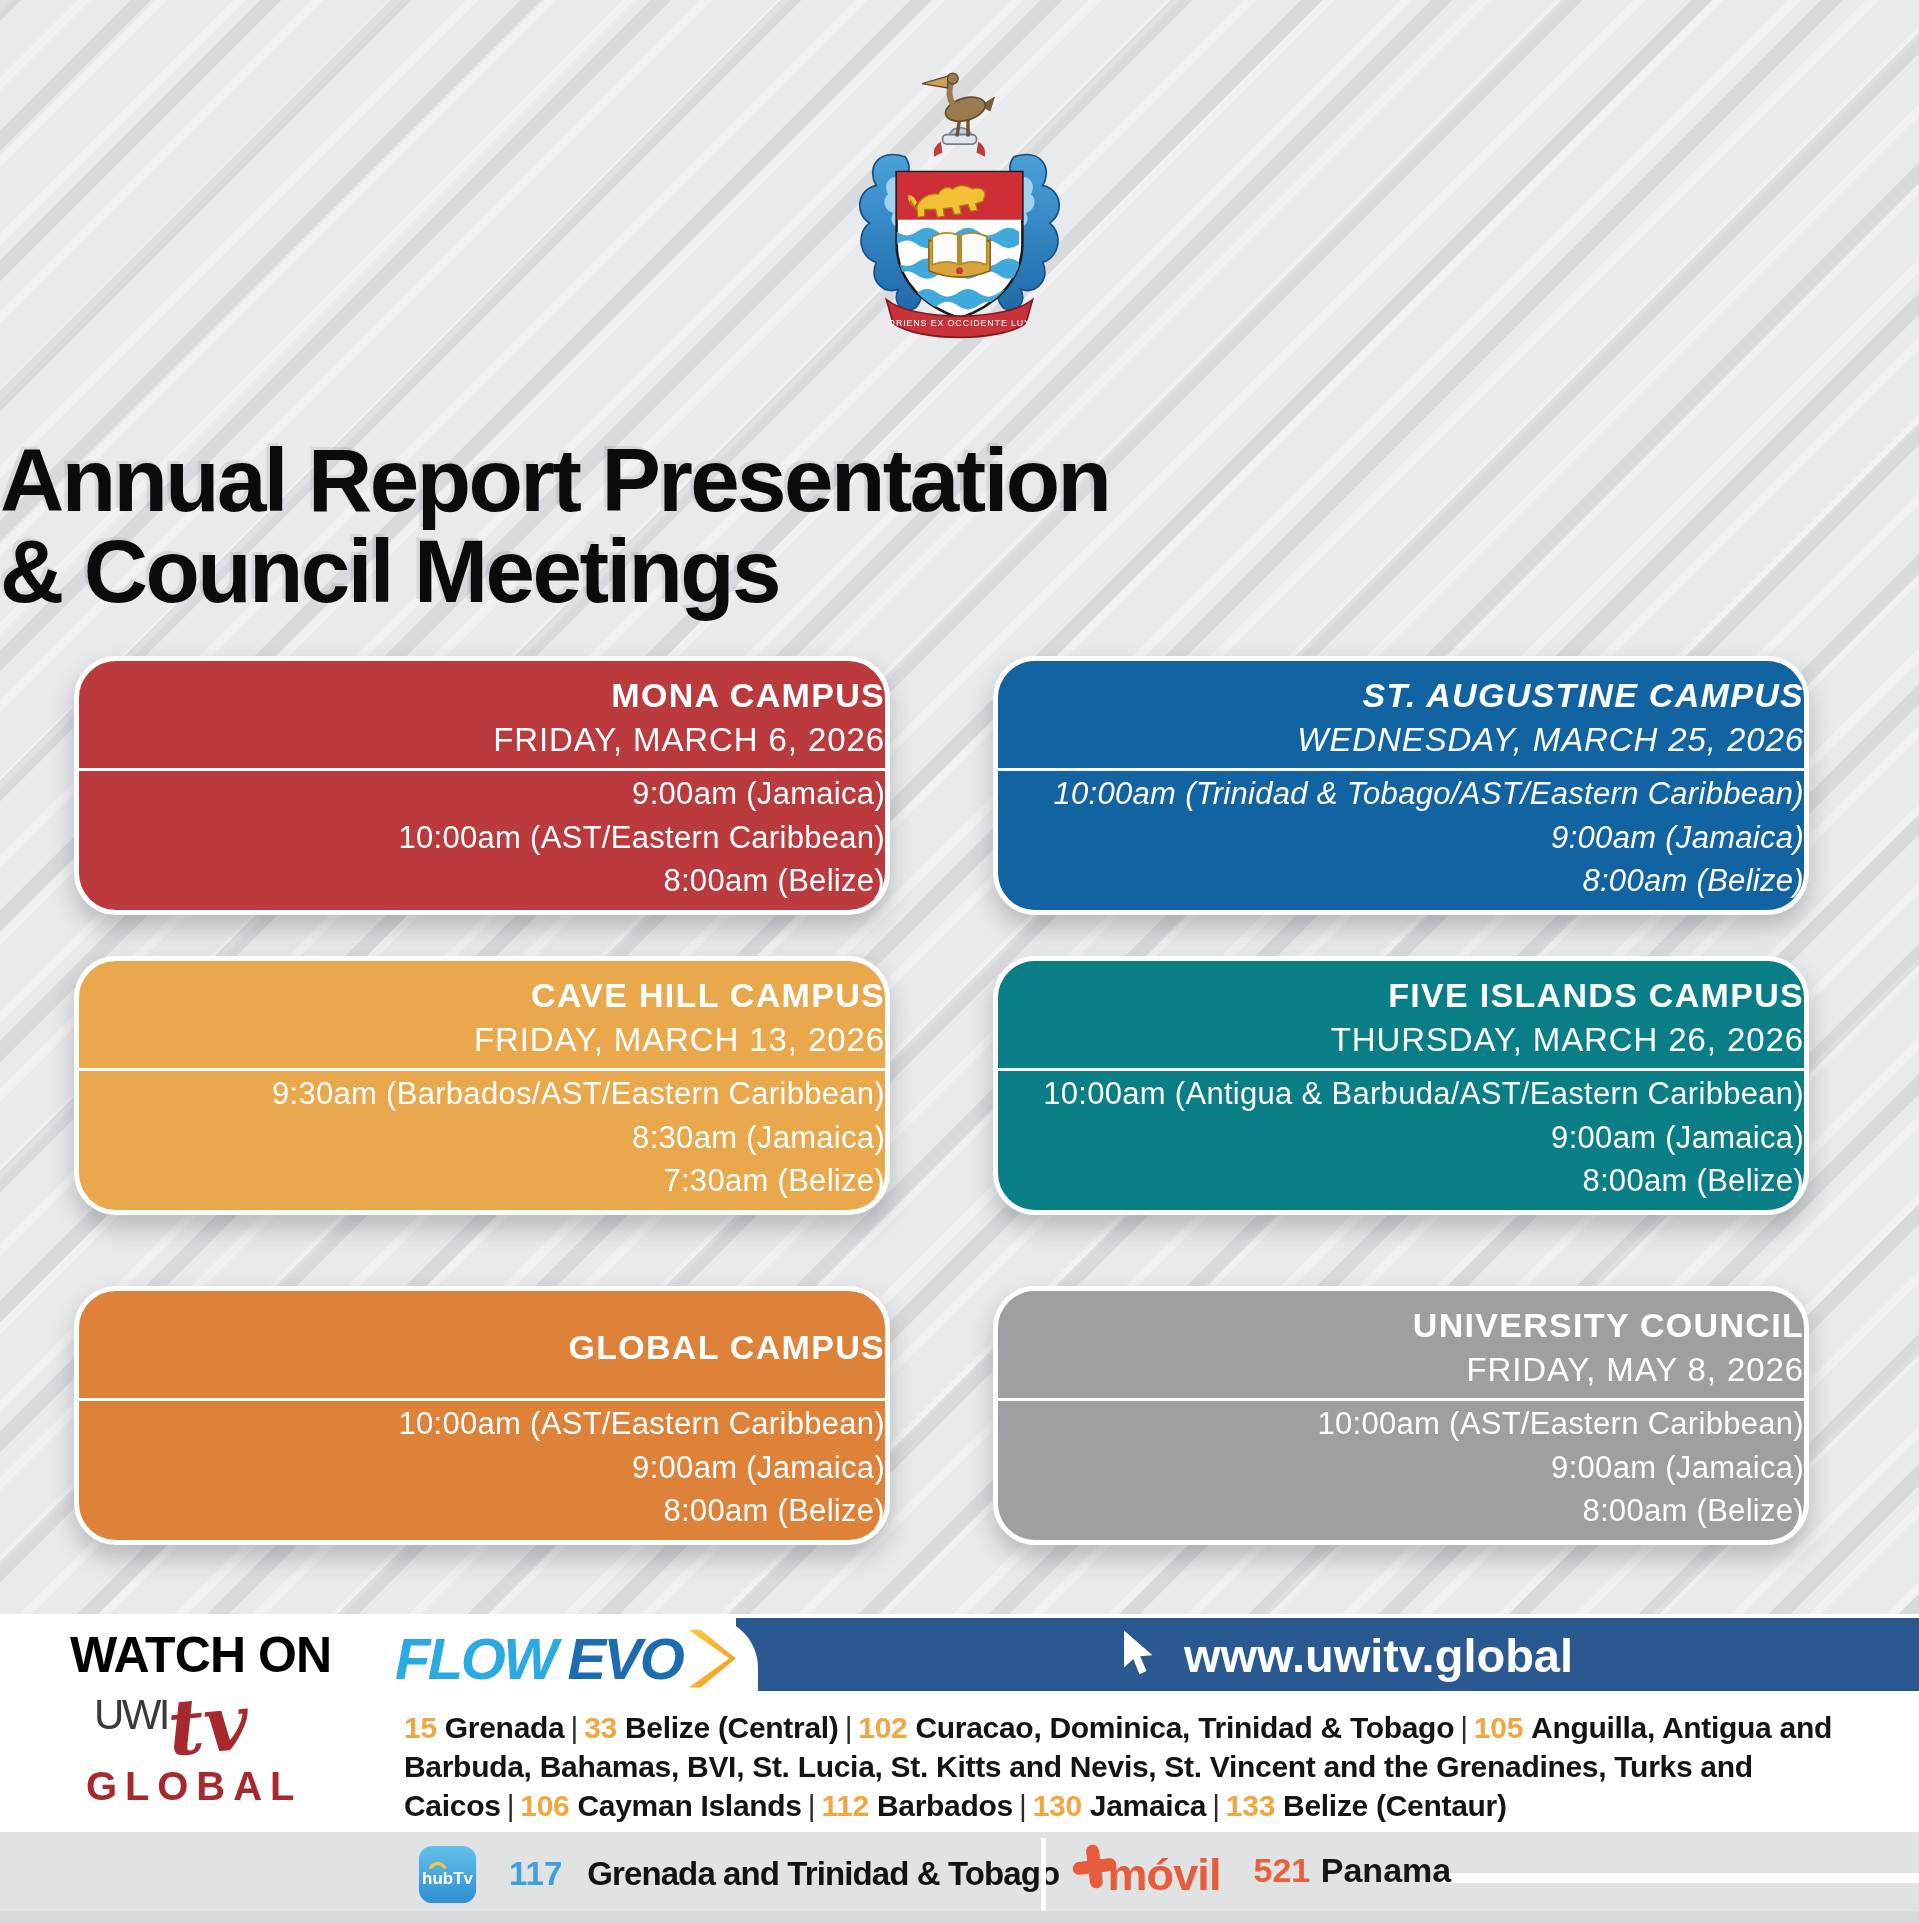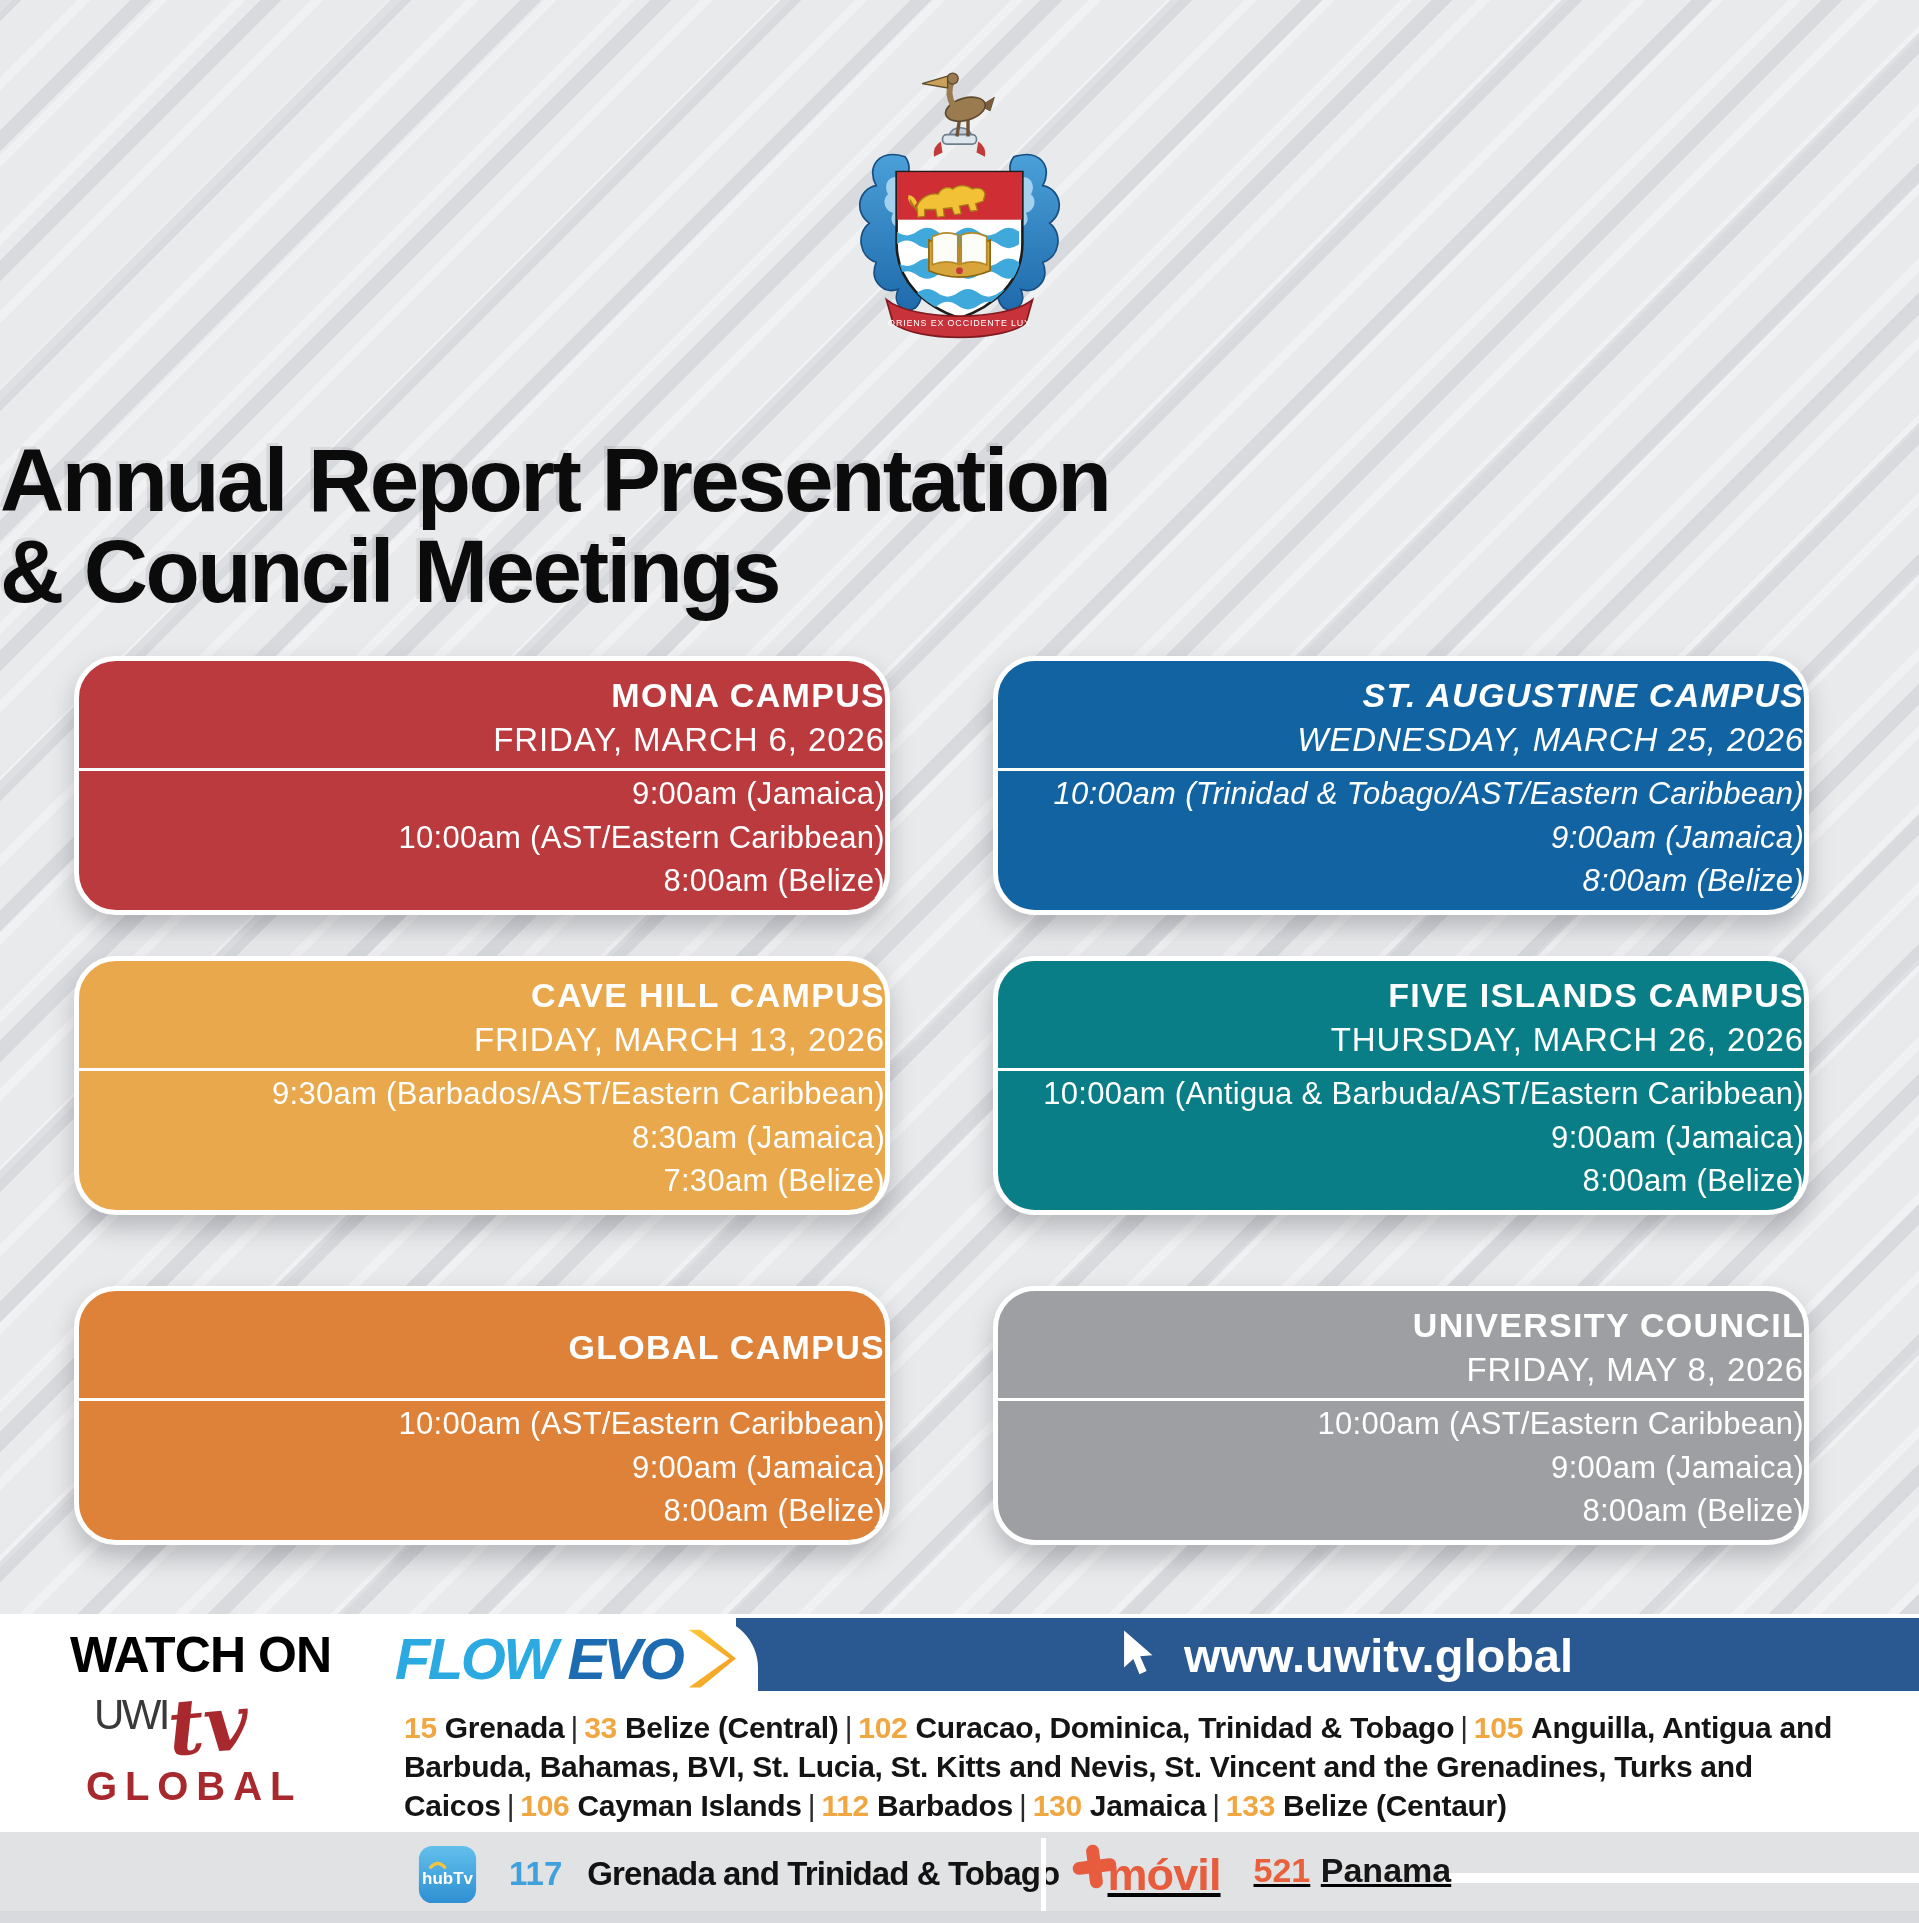--- a/index.html
+++ b/index.html
@@ -64,21 +64,21 @@
   .ch-num{color:#f0a741;font-weight:700;}
   .ch-sep{color:#2a2a2a;font-weight:400;padding:0 6.1px;}
   .gray-strip{position:absolute;left:0;top:1832px;width:1920px;height:91px;background:#e1e2e4;}
   .gray-strip-dark{position:absolute;left:0;top:1911px;width:1920px;height:12.2px;background:#d9dadd;}
   .white-bar{position:absolute;left:1443px;top:1873px;width:477px;height:9.6px;background:#ffffff;}
   .hub-row{position:absolute;left:418px;top:1841px;height:66px;display:flex;align-items:center;gap:32px;}
   .hub-icon{width:59px;height:59px;}
   .hub-channel{color:#3fa0dc;font-size:33px;font-weight:700;}
   .hub-label{color:#121212;font-size:33px;font-weight:700;letter-spacing:-0.9px;margin-left:-7px;}
   .v-divider{position:absolute;left:1041px;top:1838px;width:5.2px;height:73px;background:#ffffff;}
-  .movil-row{position:absolute;left:1071px;top:1834px;height:73px;display:flex;align-items:center;text-decoration:underline;}
+  .movil-row{position:absolute;left:1071px;top:1834px;height:73px;display:flex;align-items:center;}
   .movil-plus{width:47px;height:47px;margin-top:-8.7px;}
   .movil-word{font-size:45px;font-weight:800;color:#e65c3c;letter-spacing:-0.9px;margin-left:-10.5px;margin-top:8.7px;}
   .movil-channel{color:#e8603c;font-size:34px;font-weight:700;margin-left:33px;}
   .movil-label{color:#161616;font-size:34px;font-weight:700;margin-left:10.5px;}
 </style>
 </head>
 <body>
 
 <div class="poster">
 

